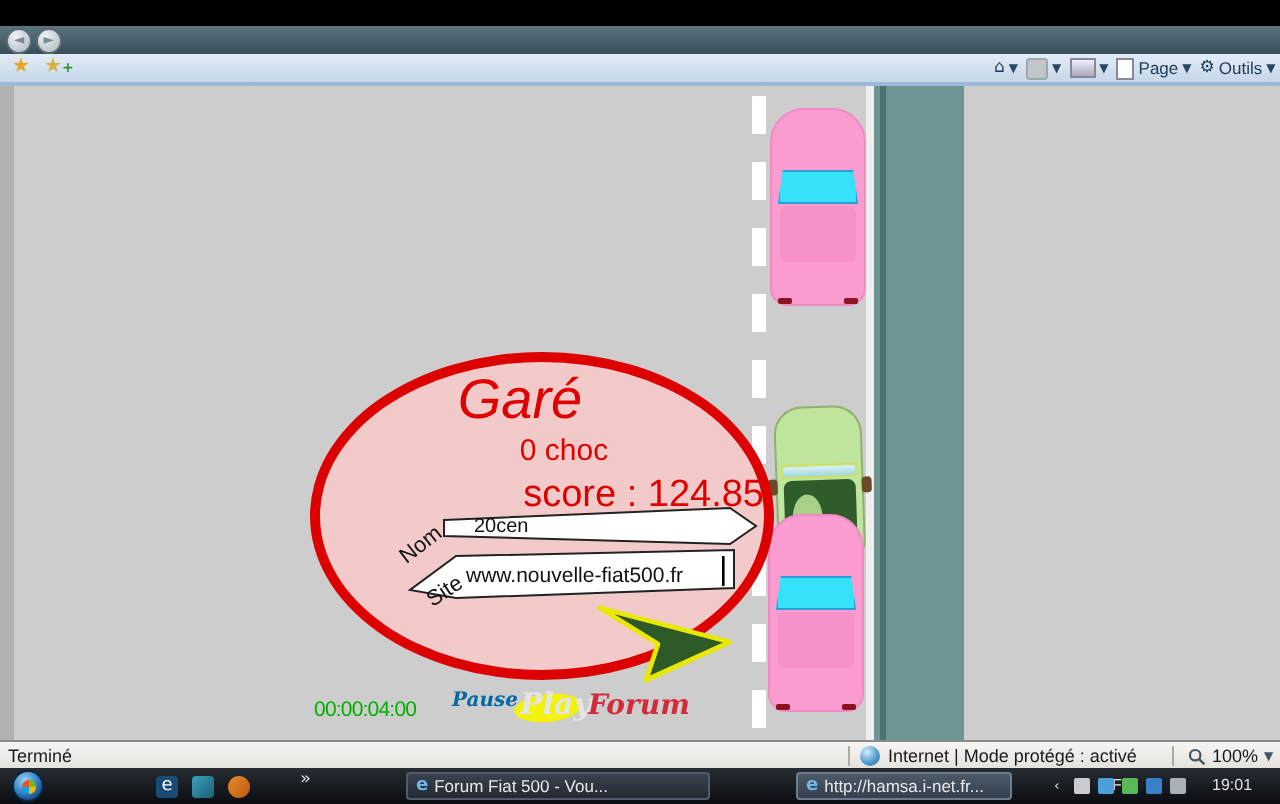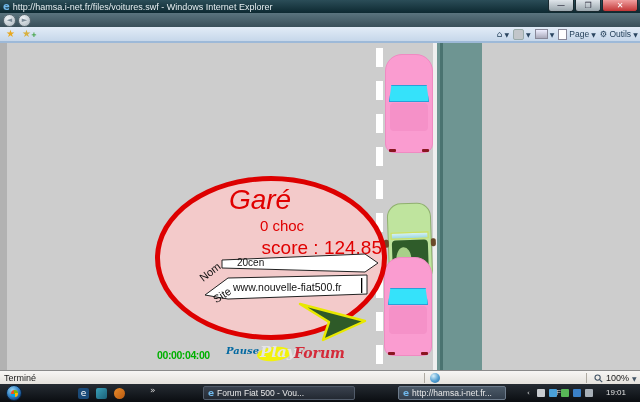--- a/index.html
+++ b/index.html
@@ -64,21 +64,21 @@
   #greencar .band{position:absolute;left:4px;top:29px;width:38px;height:7px;
                   background:linear-gradient(180deg,#d8f2f5,#9fd8e0);border:1px solid #cfe060;box-sizing:border-box;}
   #greencar .cabin{position:absolute;left:5px;top:37px;width:36px;height:40px;background:#2f5c2a;
                    border-radius:4px 4px 12px 12px;}
   #greencar .seat{position:absolute;left:4px;top:7px;width:15px;height:24px;background:#a8d089;border-radius:50% 50% 40% 40%;}
   #overlay{left:155px;top:176px;width:232px;height:164px;background:#f3caca;border:5px solid #dd0000;
            border-radius:50%;box-sizing:border-box;z-index:5;}
   .red-txt{color:#e00000;text-align:center;z-index:6;}
   #gameui svg text{font-family:"Liberation Sans",sans-serif;}
   .cursive{font-family:"DejaVu Serif",serif;font-style:italic;font-weight:bold;z-index:7;}
-  #timer{color:#00b000;font-weight:bold;font-size:10.5px;letter-spacing:-0.4px;z-index:7;}
+  #timer{color:#00b000;font-weight:normal;font-size:10.5px;letter-spacing:-0.4px;z-index:7;}
   #playellipse{left:257px;top:347px;width:34px;height:14px;background:#f2f20c;border-radius:50%;
                transform:rotate(-6deg);z-index:6;}
   
   #statusbar{left:0;top:370px;width:640px;height:20px;background:linear-gradient(180deg,#f7f6f4,#ddd9d2);
              border-top:1px solid #8a8a8a;box-sizing:border-box;font-size:9px;color:#1a1a1a;}
   .vsep{position:absolute;top:2px;width:1px;height:10px;background:#aeaaa2;}
   #globe{width:10px;height:10px;border-radius:50%;background:radial-gradient(circle at 35% 30%,#d8f0fa,#4f9cd0 55%,#2a6a9a);}
   
   #taskbar{left:0;top:384px;width:640px;height:18px;background:linear-gradient(180deg,#262c33,#0a0d11);}
   #orb{left:6px;top:1px;width:16px;height:16px;border-radius:50%;
@@ -92,28 +92,20 @@
   .taskbtn.active{background:linear-gradient(180deg,#4c5a68,#333f4d);border-color:#6e7c8c;}
   .tbie{color:#6fb6e8;font-weight:bold;font-size:9px;}
   .trayico{top:5px;width:8px;height:8px;border-radius:1px;}
   .traytxt{color:#e0e0e0;font-size:8px;line-height:18px;}
 </style>
 </head>
 <body>
 
 <div id="screen">
 
-  <div id="titlebar" class="abs">
-    <span class="ie-e icoft">e</span><span>http://hamsa.i-net.fr/files/voitures.swf - Windows Internet Explorer</span>
-    <div class="abs" style="right:2px;top:0;display:flex;gap:1px;">
-      <div class="winbtn gray icoft">—</div>
-      <div class="winbtn gray icoft">❐</div>
-      <div class="winbtn red icoft">✕</div>
-    </div>
-  </div>
 
   <div id="navbar" class="abs">
     <div class="navcirc abs icoft" style="left:3px;top:0.5px;">◄</div>
     <div class="navcirc abs icoft" style="left:18px;top:0.5px;">►</div>
     <div id="addressbar" class="abs">
       <span class="ie-e icoft" style="color:#3a7ec0;font-size:8px;">e</span><input value="http://hamsa.i-net.fr/files/voitures.swf" style="">
     </div>
     <div class="navsmall abs icoft" style="left:491px;width:12px;"><span class="caret">▼</span></div>
     <div class="navsmall abs icoft" style="left:505px;width:14px;color:#148a7a;font-weight:bold;">↻</div>
     <div class="navsmall abs icoft" style="left:521px;width:14px;color:#c03030;font-weight:bold;">✕</div>
@@ -215,20 +207,21 @@
     <div id="playellipse" class="abs"></div>
     <div class="abs cursive" style="left:260px;top:343px;font-size:15px;color:#e5e5e5;">Play</div>
     <div class="abs cursive" style="left:294px;top:345px;font-size:14px;color:#d42b3a;">Forum</div>
   </div>
 
   <div id="statusbar" class="abs">
     <span class="abs" style="left:4px;top:2px;">Terminé</span>
     <span class="vsep" style="left:424px;"></span>
     <span class="abs" style="left:430px;top:2px;display:flex;gap:4px;align-items:center;">
       <span id="globe"></span>
+      <span>Internet | Mode protégé : activé</span>
     </span>
     <span class="vsep" style="left:586px;"></span>
     <span class="abs" style="left:594px;top:2px;display:flex;gap:3px;align-items:center;">
       <svg width="9" height="9" viewBox="0 0 9 9">
           <circle cx="3.6" cy="3.6" r="2.6" fill="none" stroke="#456" stroke-width="1.1"></circle>
           <line x1="5.6" y1="5.6" x2="8.2" y2="8.2" stroke="#456" stroke-width="1.2"></line>
         </svg>
       <span>100%</span>
       <span class="caret icoft" style="color:#456;">▼</span>
     </span>

